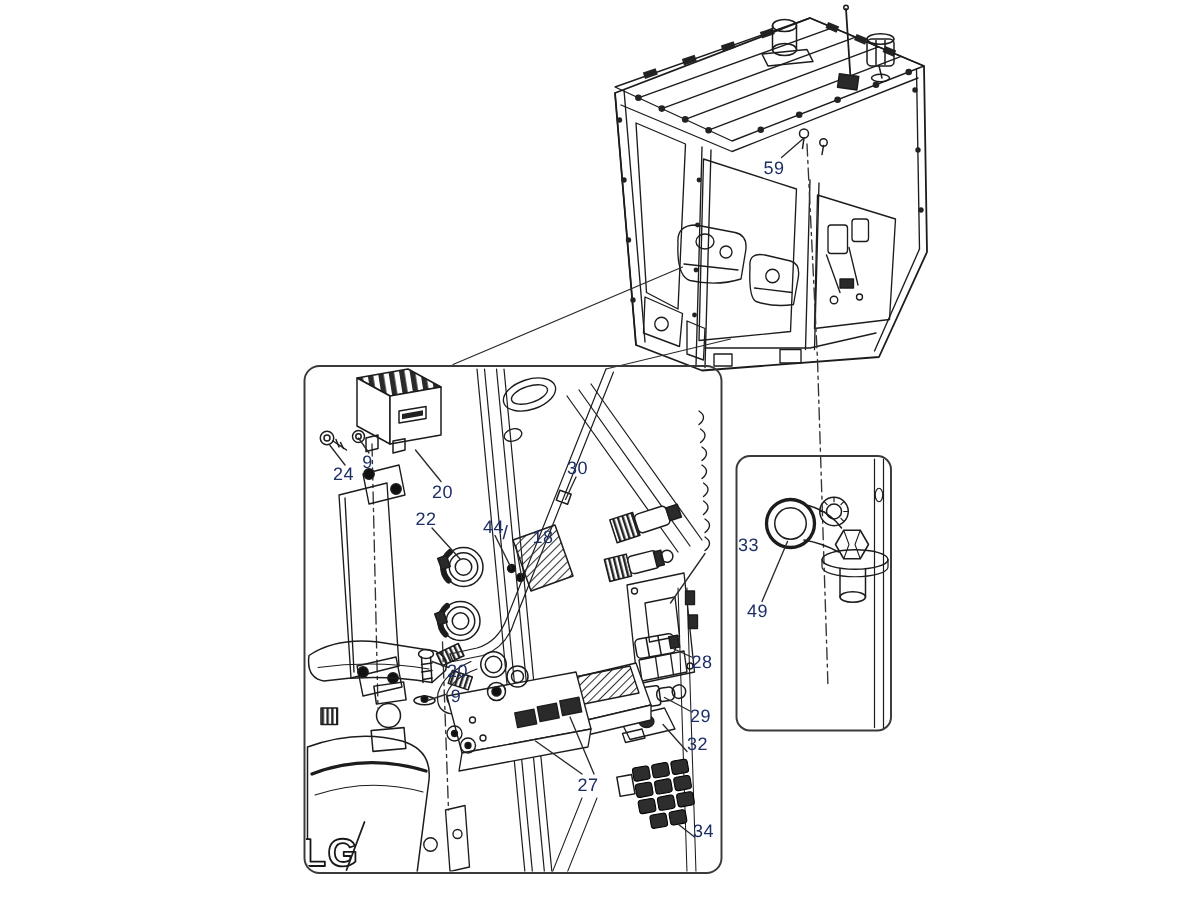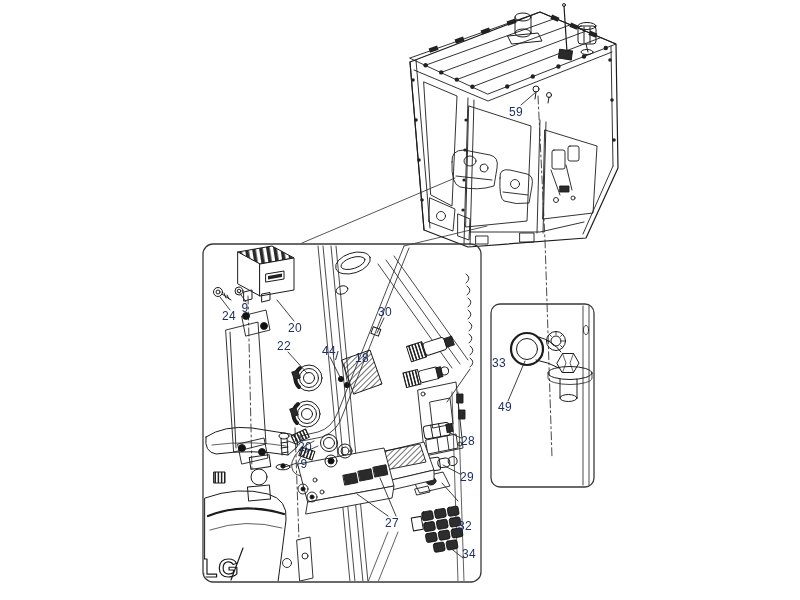--- a/index.html
+++ b/index.html
@@ -441,21 +441,21 @@
 <span class="callout" style="left:229px;top:316px">24</span>
 <span class="callout" style="left:245px;top:308px">9</span>
 <span class="callout" style="left:295px;top:328px">20</span>
 <span class="callout" style="left:284px;top:346px">22</span>
 <span class="callout" style="left:329px;top:351px">44</span>
 <span class="callout" style="left:362px;top:358px">18</span>
 <span class="callout" style="left:385px;top:312px">30</span>
 <span class="callout" style="left:499px;top:363px">33</span>
 <span class="callout" style="left:468px;top:441px">28</span>
 <span class="callout" style="left:467px;top:477px">29</span>
-<span class="callout" style="left:465px;top:526px">32</span>
+<span class="callout" style="left:465px;top:496px">32</span>
 <span class="callout" style="left:392px;top:523px">27</span>
 <span class="callout" style="left:469px;top:554px">34</span>
 <span class="callout" style="left:305px;top:447px">20</span>
 <span class="callout" style="left:304px;top:464px">9</span>
 <span class="callout" style="left:505px;top:407px">49</span>
 <span class="callout" style="left:337px;top:355px;font-size:13px">/</span>
 
 </div>
 
 </body></html>

